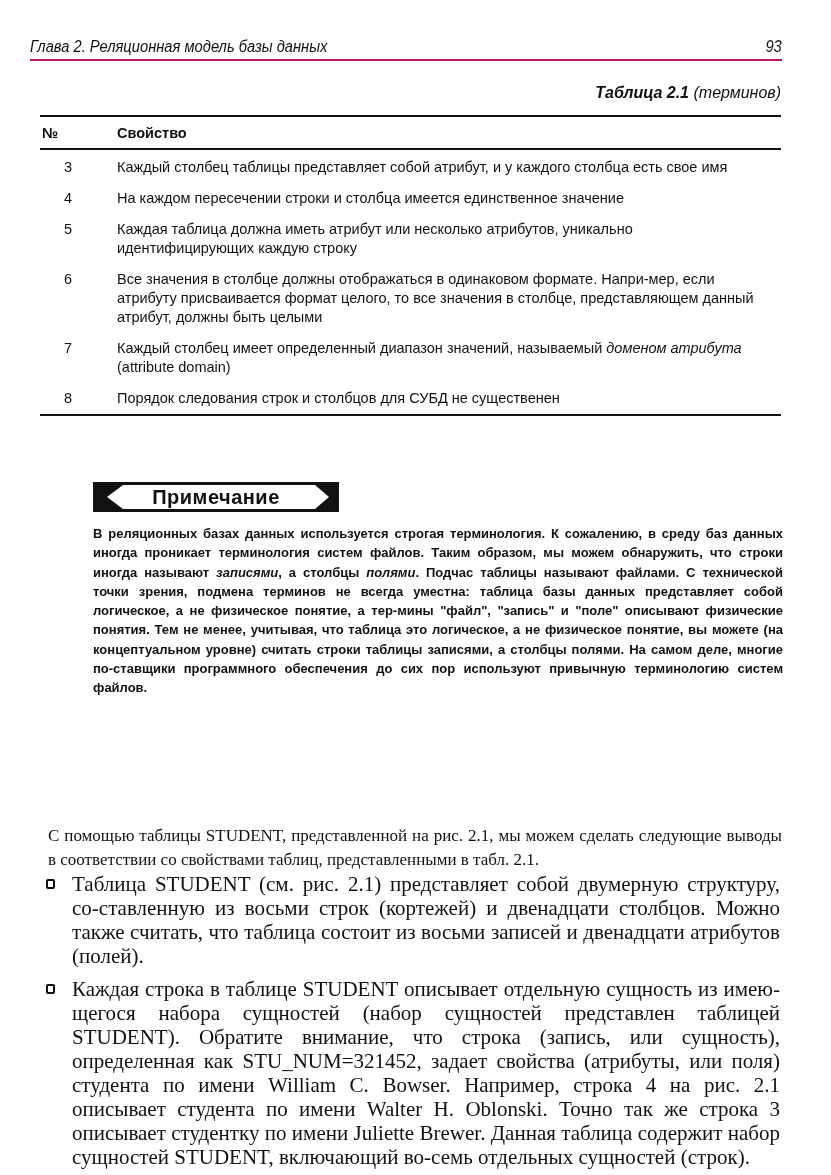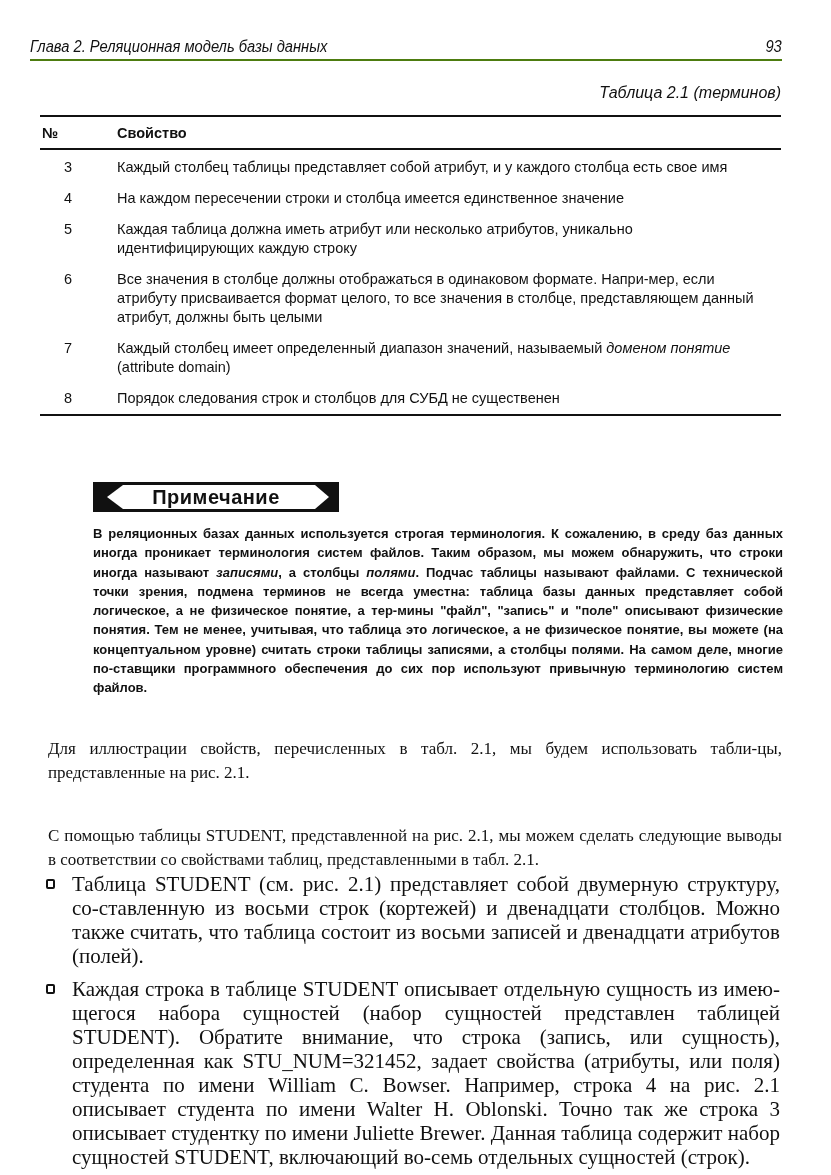--- a/index.html
+++ b/index.html
@@ -3,30 +3,30 @@
   <meta charset="utf-8">
   <style>
     html, body { margin: 0; padding: 0; background: #ffffff; }
     body { width: 831px; height: 1175px; position: relative; overflow: hidden; color: #111; }
     .page { position: absolute; left: 0; top: 0; width: 831px; height: 1175px; }
 
     .running-head {
       position: absolute; left: 30px; top: 38px; width: 752px;
       font-family: "Liberation Sans", sans-serif; font-style: italic;
       font-size: 16px; display: flex; justify-content: space-between;
-      border-bottom: 2px solid #4d7c0f; padding-bottom: 3px;
+      border-bottom: 2px solid #be185d; padding-bottom: 3px;
     }
     .running-head .title { transform: scaleX(0.92); transform-origin: left; }
     .running-head .pageno { transform: scaleX(0.92); transform-origin: right; }
 
     .table-caption {
       position: absolute; right: 50px; top: 84px;
       font-family: "Liberation Sans", sans-serif; font-size: 16px;
     }
-    .table-caption .strong { font-weight: normal; font-style: italic; text-align: right; }
+    .table-caption .strong { font-weight: bold; font-style: italic; text-align: right; }
     .table-caption .em { font-style: italic; }
 
     .props-table {
       position: absolute; left: 40px; top: 115px; width: 741px;
       border-top: 2px solid #111; border-bottom: 2px solid #111;
       font-family: "Liberation Sans", sans-serif; font-size: 14.5px;
       border-collapse: collapse;
     }
     .props-table th {
       text-align: left; font-weight: bold; padding: 8px 0 7px 0;
@@ -109,41 +109,40 @@
       <tr>
         <td class="num">5</td>
         <td class="text">Каждая таблица должна иметь атрибут или несколько атрибутов, уникально идентифицирующих каждую строку</td>
       </tr>
       <tr>
         <td class="num">6</td>
         <td class="text">Все значения в столбце должны отображаться в одинаковом формате. Напри-мер, если атрибуту присваивается формат целого, то все значения в столбце, представляющем данный атрибут, должны быть целыми</td>
       </tr>
       <tr>
         <td class="num">7</td>
-        <td class="text"><span>Каждый столбец имеет определенный диапазон значений, называемый </span><span class="i">доменом понятие</span><span> (attribute domain)</span></td>
+        <td class="text"><span>Каждый столбец имеет определенный диапазон значений, называемый </span><span class="i">доменом атрибута</span><span> (attribute domain)</span></td>
       </tr>
       <tr>
         <td class="num">8</td>
         <td class="text">Порядок следования строк и столбцов для СУБД не существенен</td>
       </tr>
     </tbody>
   </table>
 
   <div class="note-badge">
     <svg width="246" height="30" viewBox="0 0 246 30">
       <rect x="0" y="0" width="246" height="30" fill="#111"></rect>
       <polygon points="14,15 30,3 222,3 236,15 222,27 30,27" fill="#fff"></polygon>
       <line x1="0" y1="29" x2="246" y2="29" stroke="#111" stroke-width="2"></line>
     </svg>
     <div class="label">Примечание</div>
   </div>
 
   <div class="note-text"><span>В реляционных базах данных используется строгая терминология. К сожалению, в среду баз данных иногда проникает терминология систем файлов. Таким образом, мы можем обнаружить, что строки иногда называют </span><span class="i">записями</span><span>, а столбцы </span><span class="i">полями</span><span>. Подчас таблицы называют файлами. С технической точки зрения, подмена терминов не всегда уместна: таблица базы данных представляет собой логическое, а не физическое понятие, а тер-мины "файл", "запись" и "поле" описывают физические понятия. Тем не менее, учитывая, что таблица это логическое, а не физическое понятие, вы можете (на концептуальном уровне) считать строки таблицы записями, а столбцы полями. На самом деле, многие по-ставщики программного обеспечения до сих пор используют привычную терминологию систем файлов.</span></div>
 
-  <div class="body-text p1">Для иллюстрации свойств, перечисленных в табл. 2.1, мы будем использовать табли-цы, представленные на рис. 2.1.</div>
   <div class="body-text p2">С помощью таблицы STUDENT, представленной на рис. 2.1, мы можем сделать следующие выводы в соответствии со свойствами таблиц, представленными в табл. 2.1.</div>
 
   <ul class="bullets">
     <li>
       <span class="box"></span>
       <span>Таблица STUDENT (см. рис. 2.1) представляет собой двумерную структуру, со-ставленную из восьми строк (кортежей) и двенадцати столбцов. Можно также считать, что таблица состоит из восьми записей и двенадцати атрибутов (полей).</span>
     </li>
     <li>
       <span class="box"></span>
       <span>Каждая строка в таблице STUDENT описывает отдельную сущность из имею-щегося набора сущностей (набор сущностей представлен таблицей STUDENT). Обратите внимание, что строка (запись, или сущность), определенная как STU_NUM=321452, задает свойства (атрибуты, или поля) студента по имени William C. Bowser. Например, строка 4 на рис. 2.1 описывает студента по имени Walter H. Oblonski. Точно так же строка 3 описывает студентку по имени Juliette Brewer. Данная таблица содержит набор сущностей STUDENT, включающий во-семь отдельных сущностей (строк).</span>

